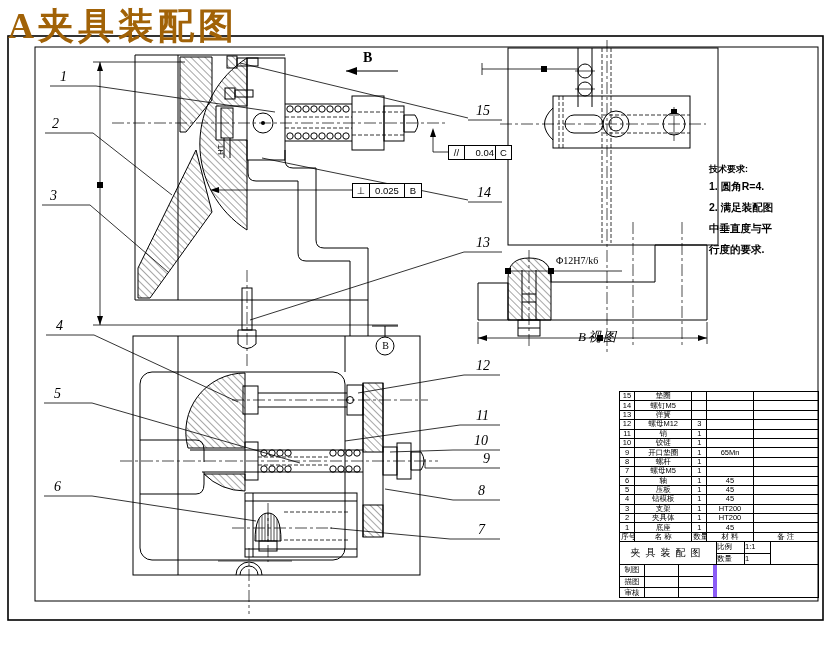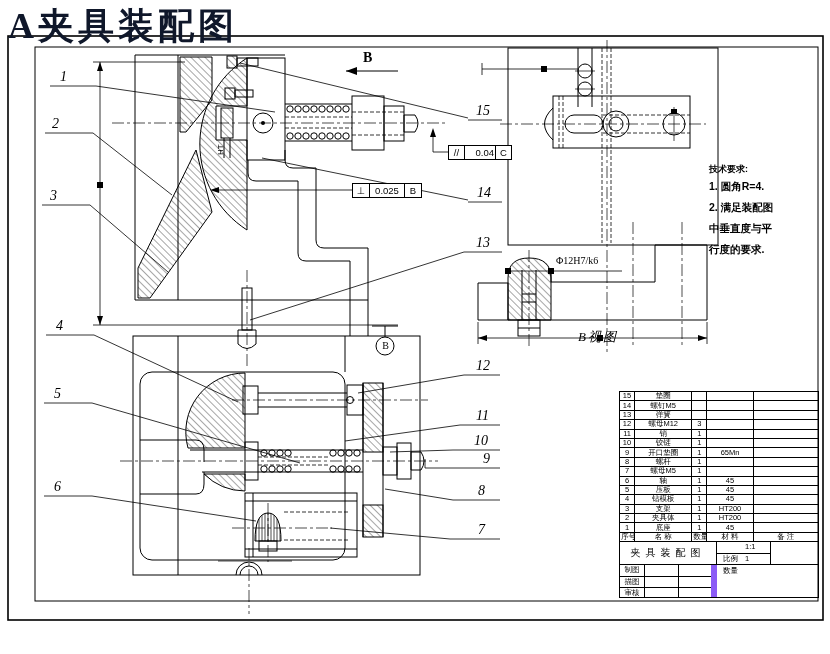--- a/index.html
+++ b/index.html
@@ -1,21 +1,21 @@
 <!DOCTYPE html>
 <html><head>
 <meta charset="utf-8">
 <style>
   html,body{margin:0;padding:0;background:#fff;}
   #sheet{position:relative;width:830px;height:654px;background:#fff;overflow:hidden;
          font-family:"Liberation Sans",sans-serif;color:#000;}
   #lines{position:absolute;left:0;top:0;}
   .txt{position:absolute;white-space:nowrap;}
   #page-title{left:8px;top:2px;font-family:"Liberation Serif",serif;font-weight:bold;
-              font-size:36px;letter-spacing:4px;color:#0f172a;}
+              font-size:36px;letter-spacing:4px;color:#a16207;}
   .co{font-family:"Liberation Serif",serif;font-style:italic;font-size:14px;}
   .dimtxt{font-family:"Liberation Serif",serif;font-size:10px;}
   .viewlbl{font-family:"Liberation Serif",serif;font-size:14px;font-weight:bold;}
   .caption{font-family:"Liberation Serif",serif;font-size:13px;letter-spacing:2px;}
   .tol{position:absolute;display:flex;background:#fff;border:1px solid #000;height:13px;
        font-size:9.5px;line-height:13px;}
   .tol span{display:block;text-align:center;border-left:1px solid #000;padding:0 1px;}
   .tol span:first-child{border-left:none;}
   #techreq{left:709px;top:162px;width:66px;font-size:10.5px;font-weight:bold;line-height:21px;}
   #techreq .hd{font-size:9px;line-height:14px;}
@@ -25,25 +25,25 @@
   table.parts{border-collapse:collapse;table-layout:fixed;width:200px;}
   table.parts td{border:1px solid #000;height:8.4px;line-height:8px;padding:0 1px;
                  overflow:hidden;white-space:nowrap;font-size:7.5px;}
   .c{text-align:center;} .l{text-align:center;}
   .tb-mid{display:flex;height:23px;border:1px solid #000;border-top:none;box-sizing:border-box;}
   .tb-title{width:97px;border-right:1px solid #000;text-align:center;font-size:10px;
             letter-spacing:5px;line-height:21px;box-sizing:border-box;}
   .tb-scale{width:54px;border-right:1px solid #000;box-sizing:border-box;}
   .tb-scale .r{display:flex;height:50%;box-sizing:border-box;}
   .tb-scale .r + .r{border-top:1px solid #000;}
-  .tb-scale .lab{width:28px;border-right:1px solid #000;text-align:center;line-height:10px;box-sizing:border-box;margin-top:12px;}
+  .tb-scale .lab{width:28px;border-right:1px solid #000;text-align:left;line-height:10px;box-sizing:border-box;}
   .tb-scale .val{flex:1;line-height:10px;}
   .tb-rightcell{flex:1;}
   .tb-bot{display:flex;height:33px;border:1px solid #000;border-top:none;box-sizing:border-box;}
-  .tb-signs{width:97px;border-right:6px solid #8b5cf6;box-sizing:border-box;}
+  .tb-signs{width:97px;border-right:4px solid #8b5cf6;box-sizing:border-box;}
   .tb-signs .r{display:flex;height:11px;box-sizing:border-box;}
   .tb-signs .r + .r{border-top:1px solid #000;}
   .tb-signs .lab{width:25px;border-right:1px solid #000;text-align:center;line-height:10px;box-sizing:border-box;}
   .tb-signs .b1{width:34px;border-right:1px solid #000;box-sizing:border-box;}
   .tb-signs .b2{flex:1;}
   .tb-sheet{flex:1;}
   .tb-sheet .r1{display:flex;height:11px;border-bottom:1px solid #000;box-sizing:border-box;}
   .tb-sheet .sp{width:54px;border-right:1px solid #000;box-sizing:border-box;}
   .tb-sheet .sh{width:22px;border-right:1px solid #000;text-align:center;line-height:10px;box-sizing:border-box;}
   .tb-sheet .sh2{flex:1;text-align:center;line-height:10px;}

